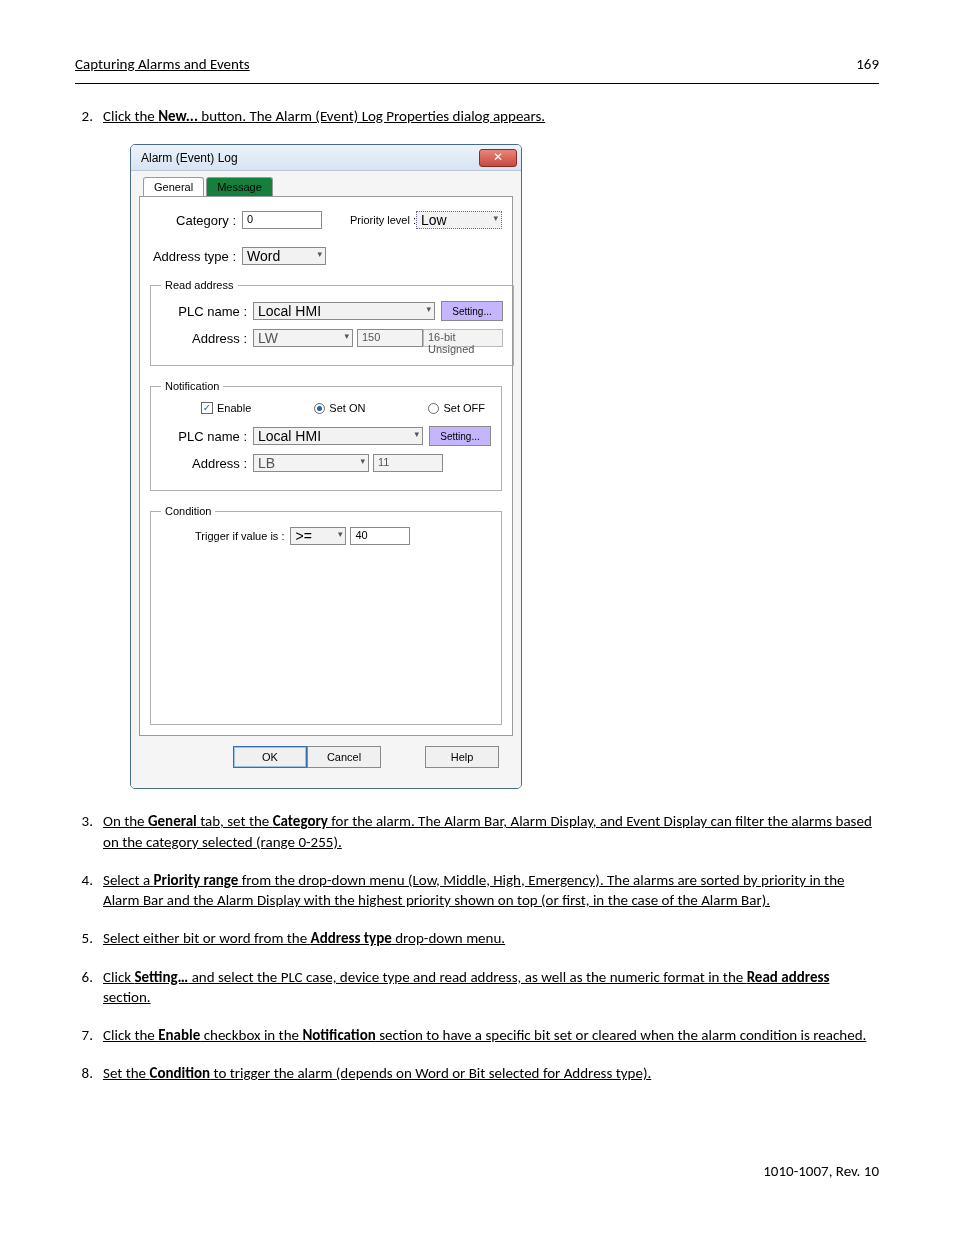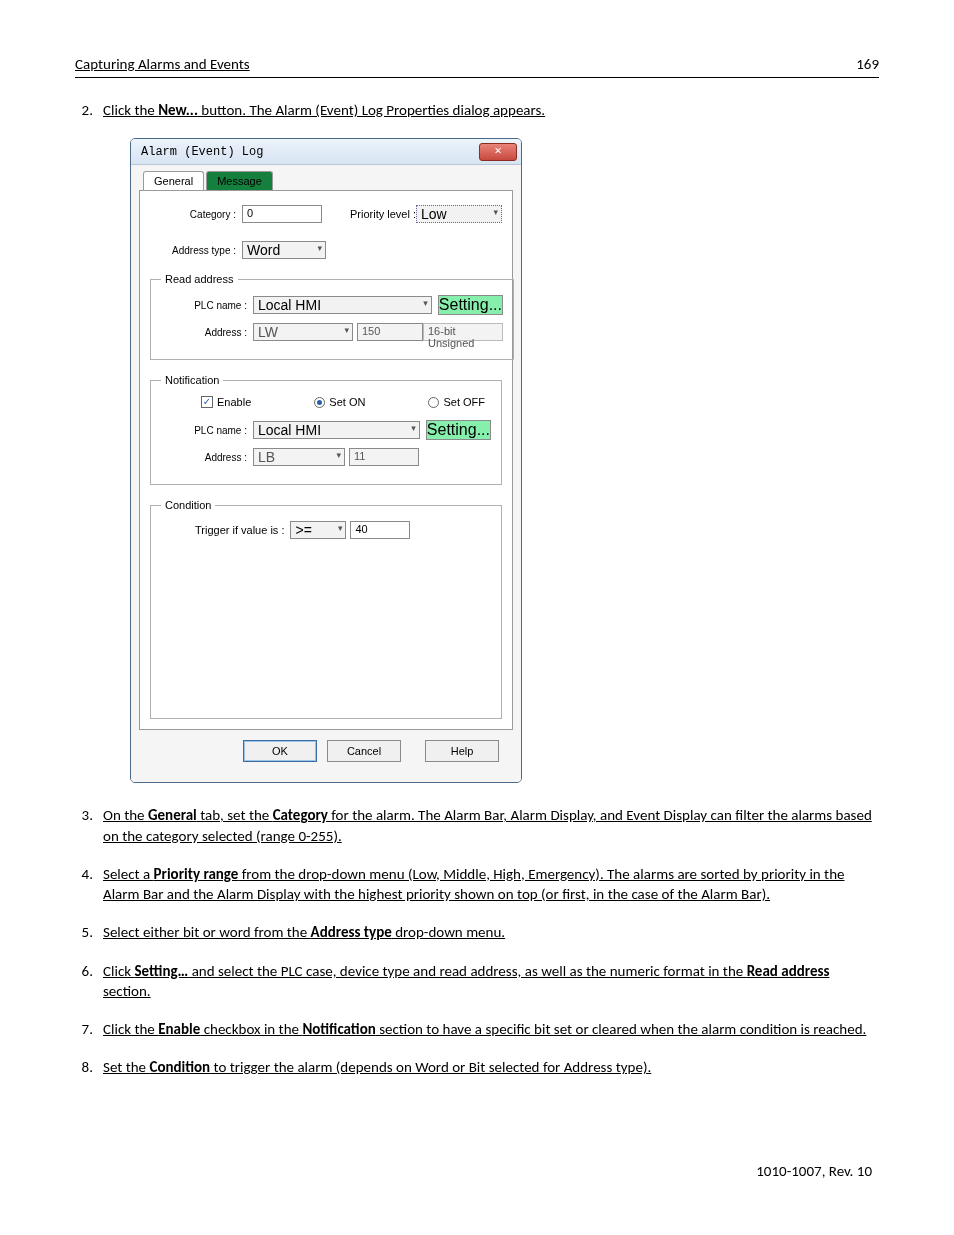--- a/index.html
+++ b/index.html
@@ -10,32 +10,32 @@
     background: #fff;
     width: 954px;
     height: 1235px;
     position: relative;
     padding: 55px 75px;
   }
   .header-line {
     display: flex;
     justify-content: space-between;
     border-bottom: 1px solid #000;
-    padding-bottom: 4px;
+    padding-bottom: 10px;
     margin-bottom: 22px;
   }
   .header-title { text-decoration: underline; }
   .page-no { }
   .step { display: flex; margin-bottom: 18px; line-height: 1.35; }
   .step-num { width: 28px; flex-shrink: 0; text-align: right; padding-right: 10px; }
   .step-body { flex: 1; text-decoration: underline; }
   .footer-rev {
     position: absolute;
     bottom: 55px;
-    right: 82px;
+    right: 75px;
   }
 
   
   .dialog-wrap { margin: 0 0 22px 55px; }
   .dialog {
     width: 392px;
     border: 1px solid #4a6a8a;
     border-radius: 5px;
     background: #f5f5f5;
     font-family: Tahoma, Arial, sans-serif;
@@ -43,21 +43,20 @@
     color: #000;
     overflow: hidden;
   }
   .titlebar {
     background: linear-gradient(#ecf3fb, #d7e4f2);
     height: 26px;
     display: flex;
     align-items: center;
     padding: 0 4px 0 10px;
     border-bottom: 1px solid #b8c7d8;
-    font-family: Liberation Mono, monospace;
   }
   .titlebar .ttxt { flex: 1; font-size: 12px; }
   .close-btn {
     width: 38px; height: 18px;
     background: linear-gradient(#e9847a,#c8493d);
     border: 1px solid #8a2c21;
     border-radius: 3px;
     color: #fff;
     font-size: 12px; line-height: 14px;
     text-align: center;
@@ -75,62 +74,62 @@
   }
   .tab.inactive { background:#15803d; }
   .tab-panel {
     border:1px solid #9a9a9a;
     background:#fff;
     padding:14px 10px 10px 10px;
     min-height:510px;
     position:relative;
   }
   .row { display:flex; align-items:center; margin-bottom:8px; }
-  .lbl { width:92px; text-align:right; padding-right:6px; font-size:10px;}
+  .lbl { width:92px; text-align:right; padding-right:6px; font-size:13px;}
   .txt-in {
     height:18px; border:1px solid #8a8a8a; background:#fff;
     font-size:11px; padding:1px 4px;
   }
   .sel {
     height:18px; border:1px solid #8a8a8a; background:#f2f2f2;
     font-size:14px; padding:0 16px 0 4px;
     position:relative; display:inline-flex; align-items:center;
   }
   .sel::after {
     content:"▾"; position:absolute; right:3px; top:1px; font-size:9px; color:#555;
   }
   fieldset.grp {
     border:1px solid #b0b0b0;
     margin:14px 0 0 0;
     padding:10px 10px 10px 10px;
   }
   fieldset.grp > legend { font-size:11px; padding:0 4px; }
   .btn-small {
     height:20px; min-width:62px;
-    border:1px solid #8a8a8a; background:#86efac;
-    font-size:16px;
+    border:1px solid #8a8a8a; background:#c4b5fd;
+    font-size:10px;
     display:inline-flex; align-items:center; justify-content:center;
   }
   .ro { background:#f3f3f3; color:#555; }
   .dotted { border:1px dotted #6a6a9a; }
   .radio, .check { display:inline-flex; align-items:center; gap:4px; font-size:11px;}
   .radio-dot {
     width:11px;height:11px;border:1px solid #666;border-radius:50%;
     display:inline-block;position:relative;background:#fff;
   }
   .radio-dot.on::after{
     content:"";position:absolute;left:2px;top:2px;width:5px;height:5px;
     background:#2a5db0;border-radius:50%;
   }
   .check-box {
     width:12px;height:12px;border:1px solid #666;background:#fff;
     display:inline-flex;align-items:center;justify-content:center;
     font-size:10px;color:#2a5db0;line-height:1;
   }
-  .btn-row { display:flex; gap:10px; justify-content:flex-end; padding:10px 14px; }
+  .btn-row { display:flex; justify-content:flex-end; padding:10px 14px; }
   .btn {
     height:22px; width:74px;
     border:1px solid #8a8a8a; background:#f0f0f0;
     font-size:11px;
     display:inline-flex;align-items:center;justify-content:center;
   }
   .btn.primary { border:1px solid #3a6ea5; box-shadow:0 0 0 1px #9cc2e5 inset;}
 </style>
 </head>
 <body>
@@ -208,21 +207,21 @@
             </span>
           </div>
           <div class="row">
             <span class="lbl">PLC name :</span>
             <span class="sel" style="flex:1">Local HMI</span>
             <span style="width:6px"></span>
             <span class="btn-small">Setting...</span>
           </div>
           <div class="row">
             <span class="lbl">Address :</span>
-            <span class="sel ro" style="width:92px">LB</span>
+            <span class="sel ro" style="width:116px">LB</span>
             <span style="width:4px"></span>
             <span class="txt-in ro" style="width:70px">11</span>
           </div>
         </fieldset>
 
         <fieldset class="grp" style="min-height:220px">
           <legend>Condition</legend>
           <div class="row">
             <span style="width:34px"></span>
             <span style="margin-right:6px">Trigger if value is :</span>

